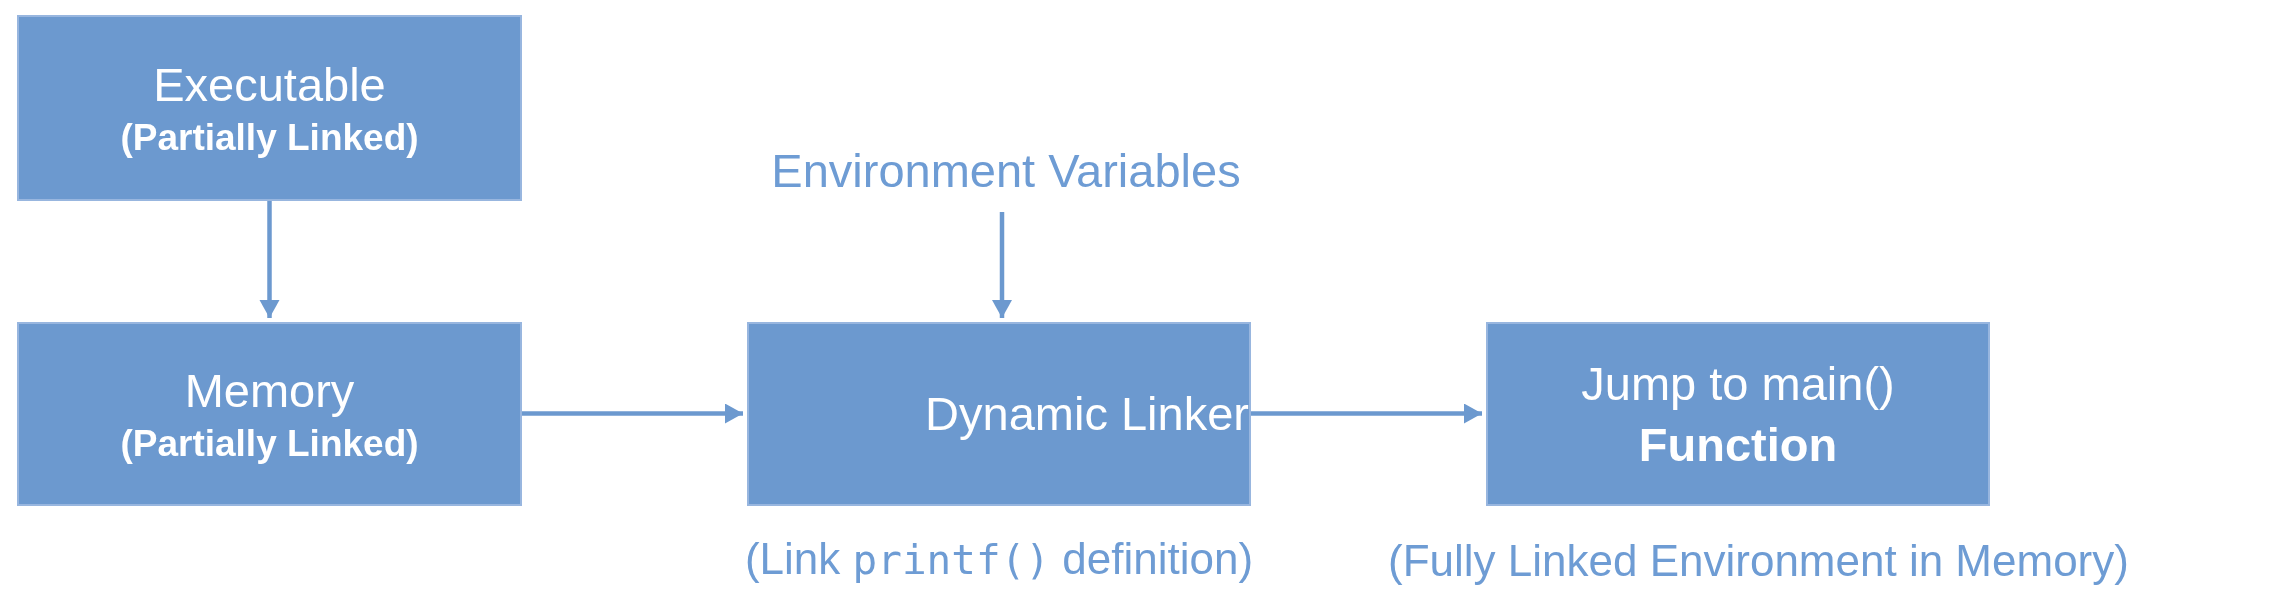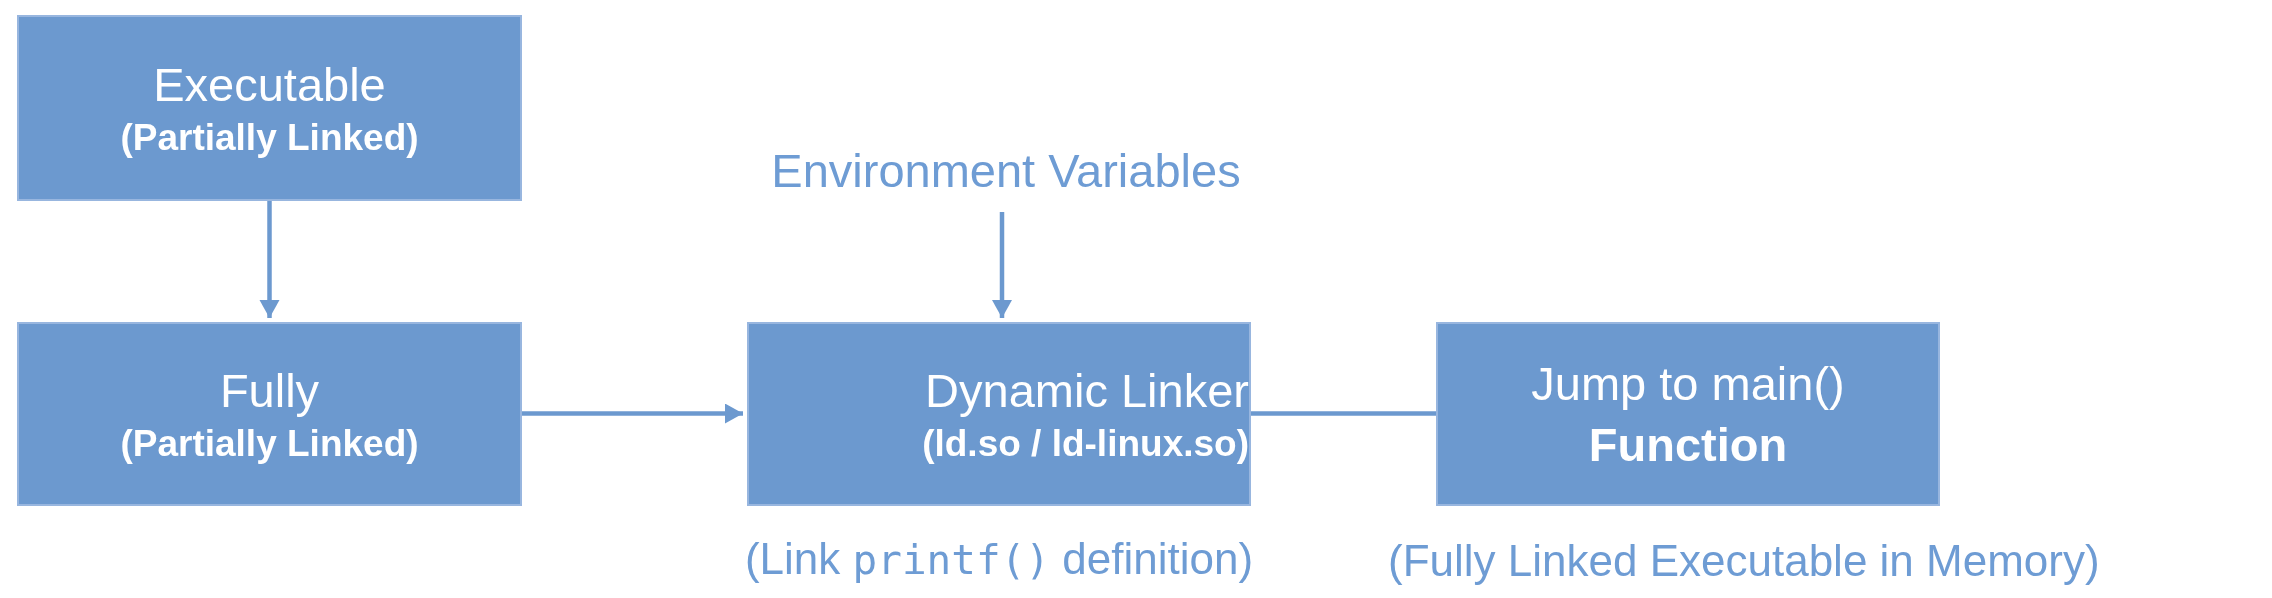--- a/index.html
+++ b/index.html
@@ -28,21 +28,21 @@
     color: var(--box-text);
     display: flex;
     flex-direction: column;
     align-items: center;
     justify-content: center;
     text-align: center;
   }
   .node--executable { left: 17px;   top: 15px;  width: 505px; height: 186px; }
   .node--loader     { left: 17px;   top: 322px; width: 505px; height: 184px; }
   .node--dynlinker  { left: 747px;  top: 322px; width: 504px; height: 184px; align-items: flex-end; }
-  .node--jump       { left: 1436px; top: 322px; width: 504px; height: 184px; }
+  .node--jump       { left: 1486px; top: 322px; width: 504px; height: 184px; }
   .box-title {
     font-size: 47px;
     line-height: 1.3;
     font-weight: 400;
     white-space: nowrap;
   }
   .box-sub {
     font-size: 37px;
     line-height: 1.25;
     font-weight: 700;
@@ -98,33 +98,32 @@
     <line x1="522" y1="413.5" x2="743" y2="413.5" marker-end="url(#ah)"></line>
     <line x1="1251" y1="413.5" x2="1482" y2="413.5" marker-end="url(#ah)"></line>
   </svg>
 
   <div class="node node--executable">
     <div class="box-title">Executable</div>
     <div class="box-sub">(Partially Linked)</div>
   </div>
 
   <div class="node node--loader">
-    <div class="box-title">Fully</div>
+    <div class="box-title">Memory</div>
     <div class="box-sub">(Partially Linked)</div>
   </div>
 
   <div class="node node--dynlinker">
     <div class="box-title">Dynamic Linker</div>
-    <div class="box-sub">(ld.so / ld-linux.so)</div>
   </div>
 
   <div class="node node--jump">
     <div class="box-title">Jump to main()</div>
     <div class="box-sub">Function</div>
   </div>
 
   <div class="float-label env-label">Environment Variables</div>
 
   <div class="float-label caption caption--link"><span>(Link </span><span class="mono">printf()</span><span> definition)</span></div>
 
-  <div class="float-label caption caption--memory">(Fully Linked Executable in Memory)</div>
+  <div class="float-label caption caption--memory">(Fully Linked Environment in Memory)</div>
 
 </div>
 
 </body></html>

